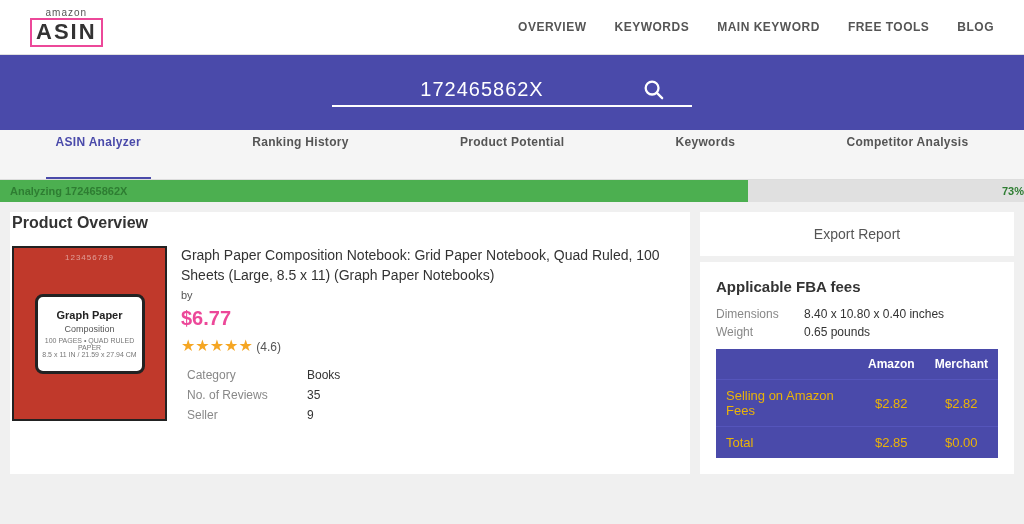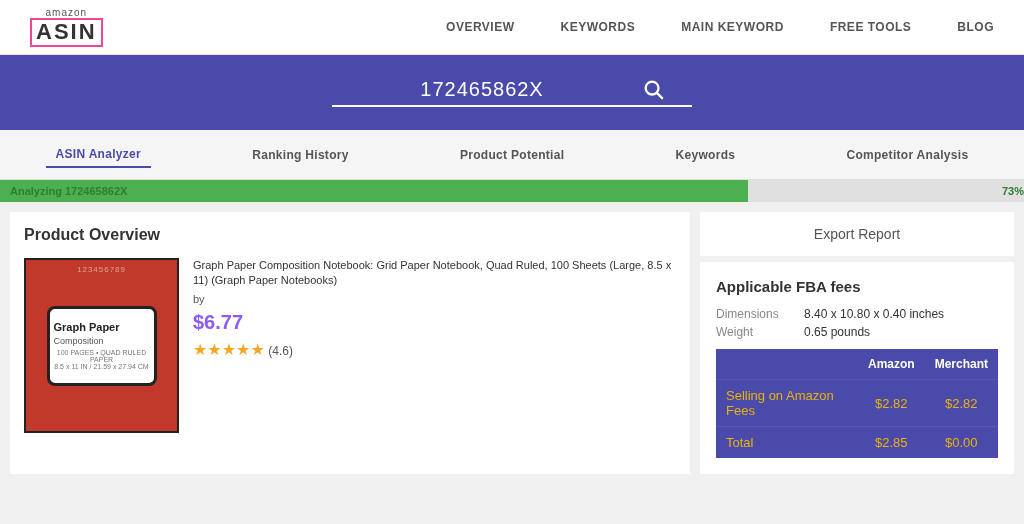--- a/index.html
+++ b/index.html
@@ -16,21 +16,21 @@
       height: 55px;
     }
     #logo-area {
       display: flex;
       flex-direction: column;
       align-items: center;
       line-height: 1.1;
     }
     .logo-amazon { font-size: 10px; color: #555; letter-spacing: 1px; }
     .logo-asin { font-size: 22px; font-weight: bold; color: #333; border: 2px solid #ec4899; padding: 0 4px; letter-spacing: 2px; }
-    nav { display: flex; gap: 46px; align-items: center; }
+    nav { display: flex; gap: 28px; align-items: center; }
     nav span {
       font-size: 12px; font-weight: 600; color: #555; cursor: pointer; letter-spacing: 0.5px;
     }
 
     
     #search-bar {
       background: #4a4aaa;
       display: flex;
       justify-content: center;
       align-items: center;
@@ -57,21 +57,20 @@
     .search-input::placeholder { color: #ccc; }
     .search-icon-btn {
       background: none; border: none; cursor: pointer; color: #fff; font-size: 20px;
     }
 
     
     #tabs {
       background: #f5f5f5;
       display: flex;
       justify-content: space-around;
-      align-items: center;
       border-bottom: 1px solid #ddd;
       height: 50px;
     }
     .tab {
       font-size: 12px; font-weight: 600; color: #555; cursor: pointer;
       padding: 5px 10px;
       letter-spacing: 0.3px;
     }
     .tab.active { color: #4a4aaa; border-bottom: 2px solid #4a4aaa; }
 
@@ -108,21 +107,21 @@
     #main {
       display: flex;
       gap: 0;
       background: #f0f0f0;
     }
 
     
     #left-panel {
       background: #fff;
       width: 680px;
-      padding: 14px;
+      padding: 2px;
       margin: 10px 0 0 10px;
     }
     .section-title {
       font-size: 16px; font-weight: bold; color: #333; margin-bottom: 14px;
     }
     .product-overview {
       display: flex;
       gap: 14px;
     }
     .product-image-box {
@@ -138,36 +137,36 @@
       position: relative;
     }
     .product-image-inner {
       background: #fff;
       border: 3px solid #222;
       border-radius: 8px;
       width: 110px;
       height: 80px;
       display: flex;
       flex-direction: column;
-      align-items: flex-start;
+      align-items: center;
       justify-content: center;
       text-align: center;
       padding: 4px;
     }
     .product-image-inner .title1 { font-size: 11px; font-weight: bold; color: #222; line-height: 1.2; }
     .product-image-inner .title2 { font-size: 9px; color: #555; margin-top: 2px; }
     .product-image-inner .subtitle { font-size: 7px; color: #777; margin-top: 1px; }
     .product-image-label {
       position: absolute; top: 5px; left: 50%; transform: translateX(-50%);
       font-size: 8px; color: rgba(255,255,255,0.5); letter-spacing: 1px;
     }
     .product-details { flex: 1; }
-    .product-name { font-size: 11px; color: #333; line-height: 1.4; margin-bottom: 4px; }
+    .product-name { font-size: 14px; color: #333; line-height: 1.4; margin-bottom: 4px; }
     .product-by { font-size: 11px; color: #555; margin-bottom: 6px; }
-    .product-price { font-size: 20px; font-weight: bold; color: #8b5cf6; margin-bottom: 6px; }
+    .product-price { font-size: 20px; font-weight: bold; color: #ec4899; margin-bottom: 6px; }
     .stars { color: #f5a623; font-size: 16px; display: inline; }
     .rating-count { font-size: 12px; color: #555; }
     .product-table { margin-top: 10px; border-collapse: collapse; width: 100%; }
     .product-table td { padding: 3px 6px; font-size: 12px; color: #555; vertical-align: top; }
     .product-table td:first-child { color: #888; width: 120px; }
     .product-table td:last-child { color: #333; font-weight: 500; }
 
     
     #right-panel {
       flex: 1;
@@ -254,20 +253,36 @@
         </div>
       </div>
       <div class="product-details">
         <div class="product-name">Graph Paper Composition Notebook: Grid Paper Notebook, Quad Ruled, 100 Sheets (Large, 8.5 x 11) (Graph Paper Notebooks)</div>
         <div class="product-by">by</div>
         <div class="product-price">$6.77</div>
         <div>
           <span class="stars">★★★★★</span>
           <span class="rating-count">(4.6)</span>
         </div>
+        <table class="product-table">
+          <tbody>
+            <tr>
+              <td>Category</td>
+              <td>Books</td>
+            </tr>
+            <tr>
+              <td>No. of Reviews</td>
+              <td>35</td>
+            </tr>
+            <tr>
+              <td>Seller</td>
+              <td>9</td>
+            </tr>
+          </tbody>
+        </table>
       </div>
     </div>
   </div>
 
   <div id="right-panel">
     <button class="export-report-btn">Export Report</button>
     <div class="fba-section">
       <div class="fba-title">Applicable FBA fees</div>
       <div class="fba-meta">
         <div class="fba-meta-row">

